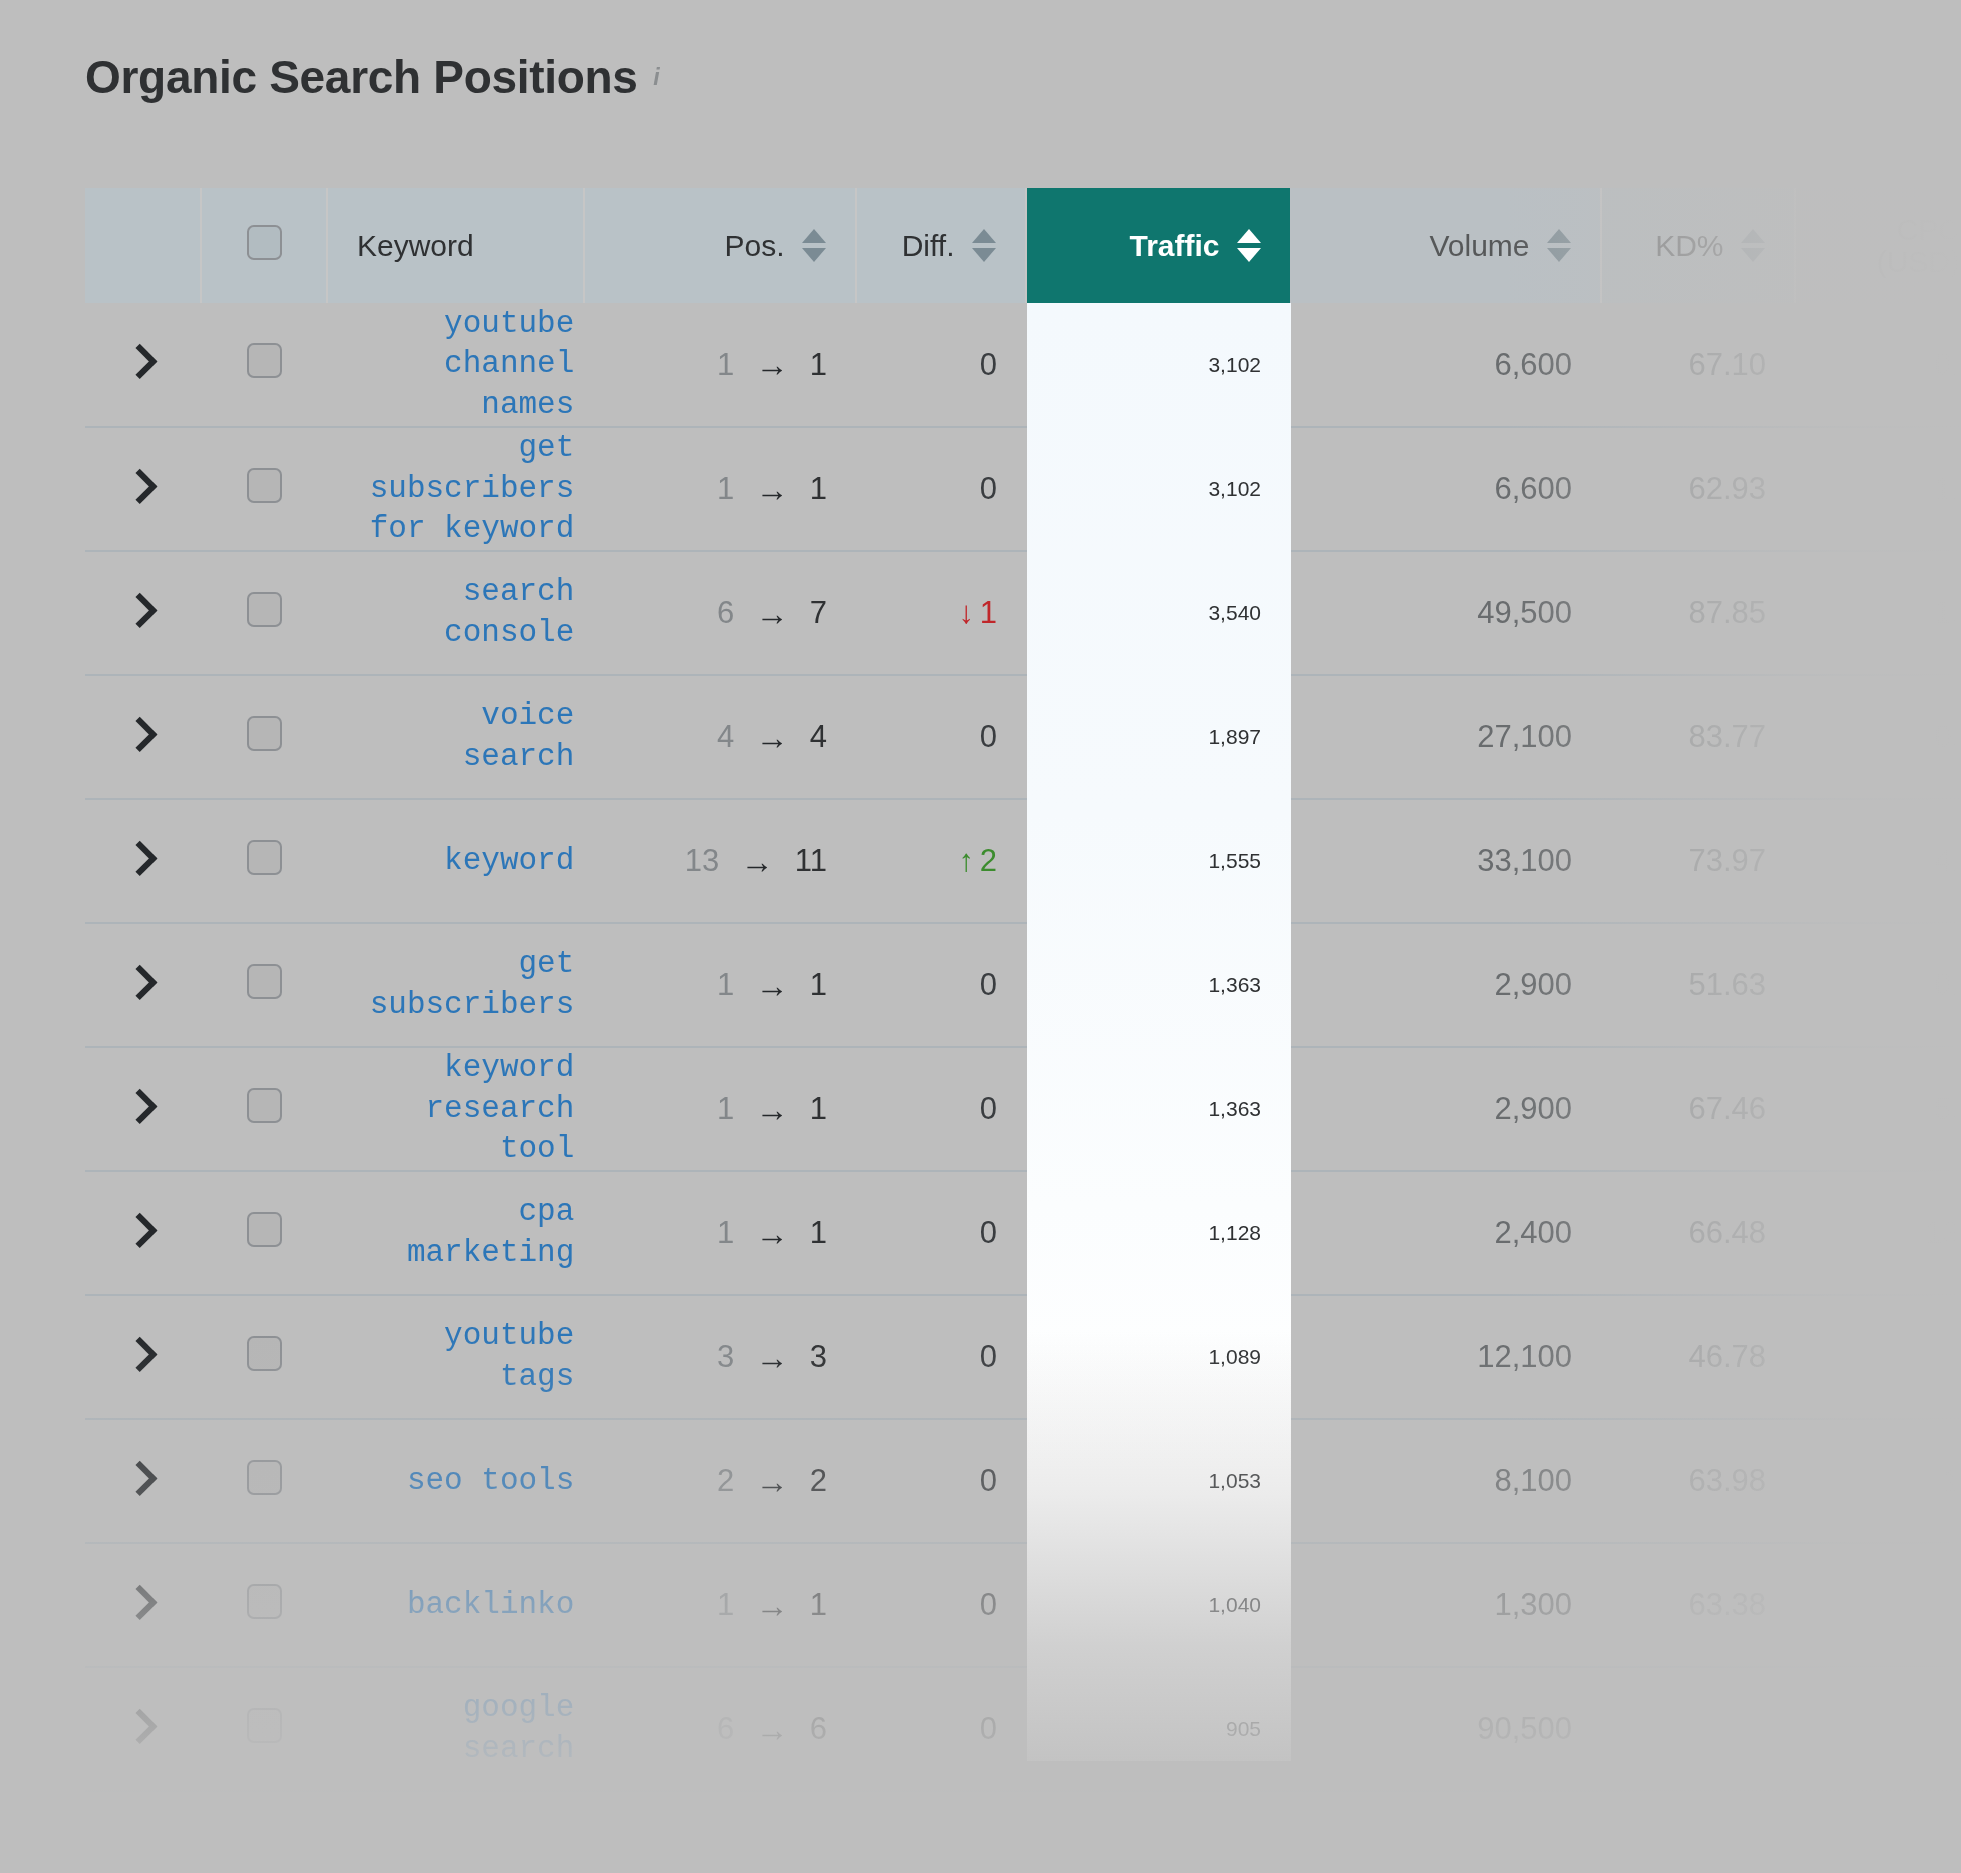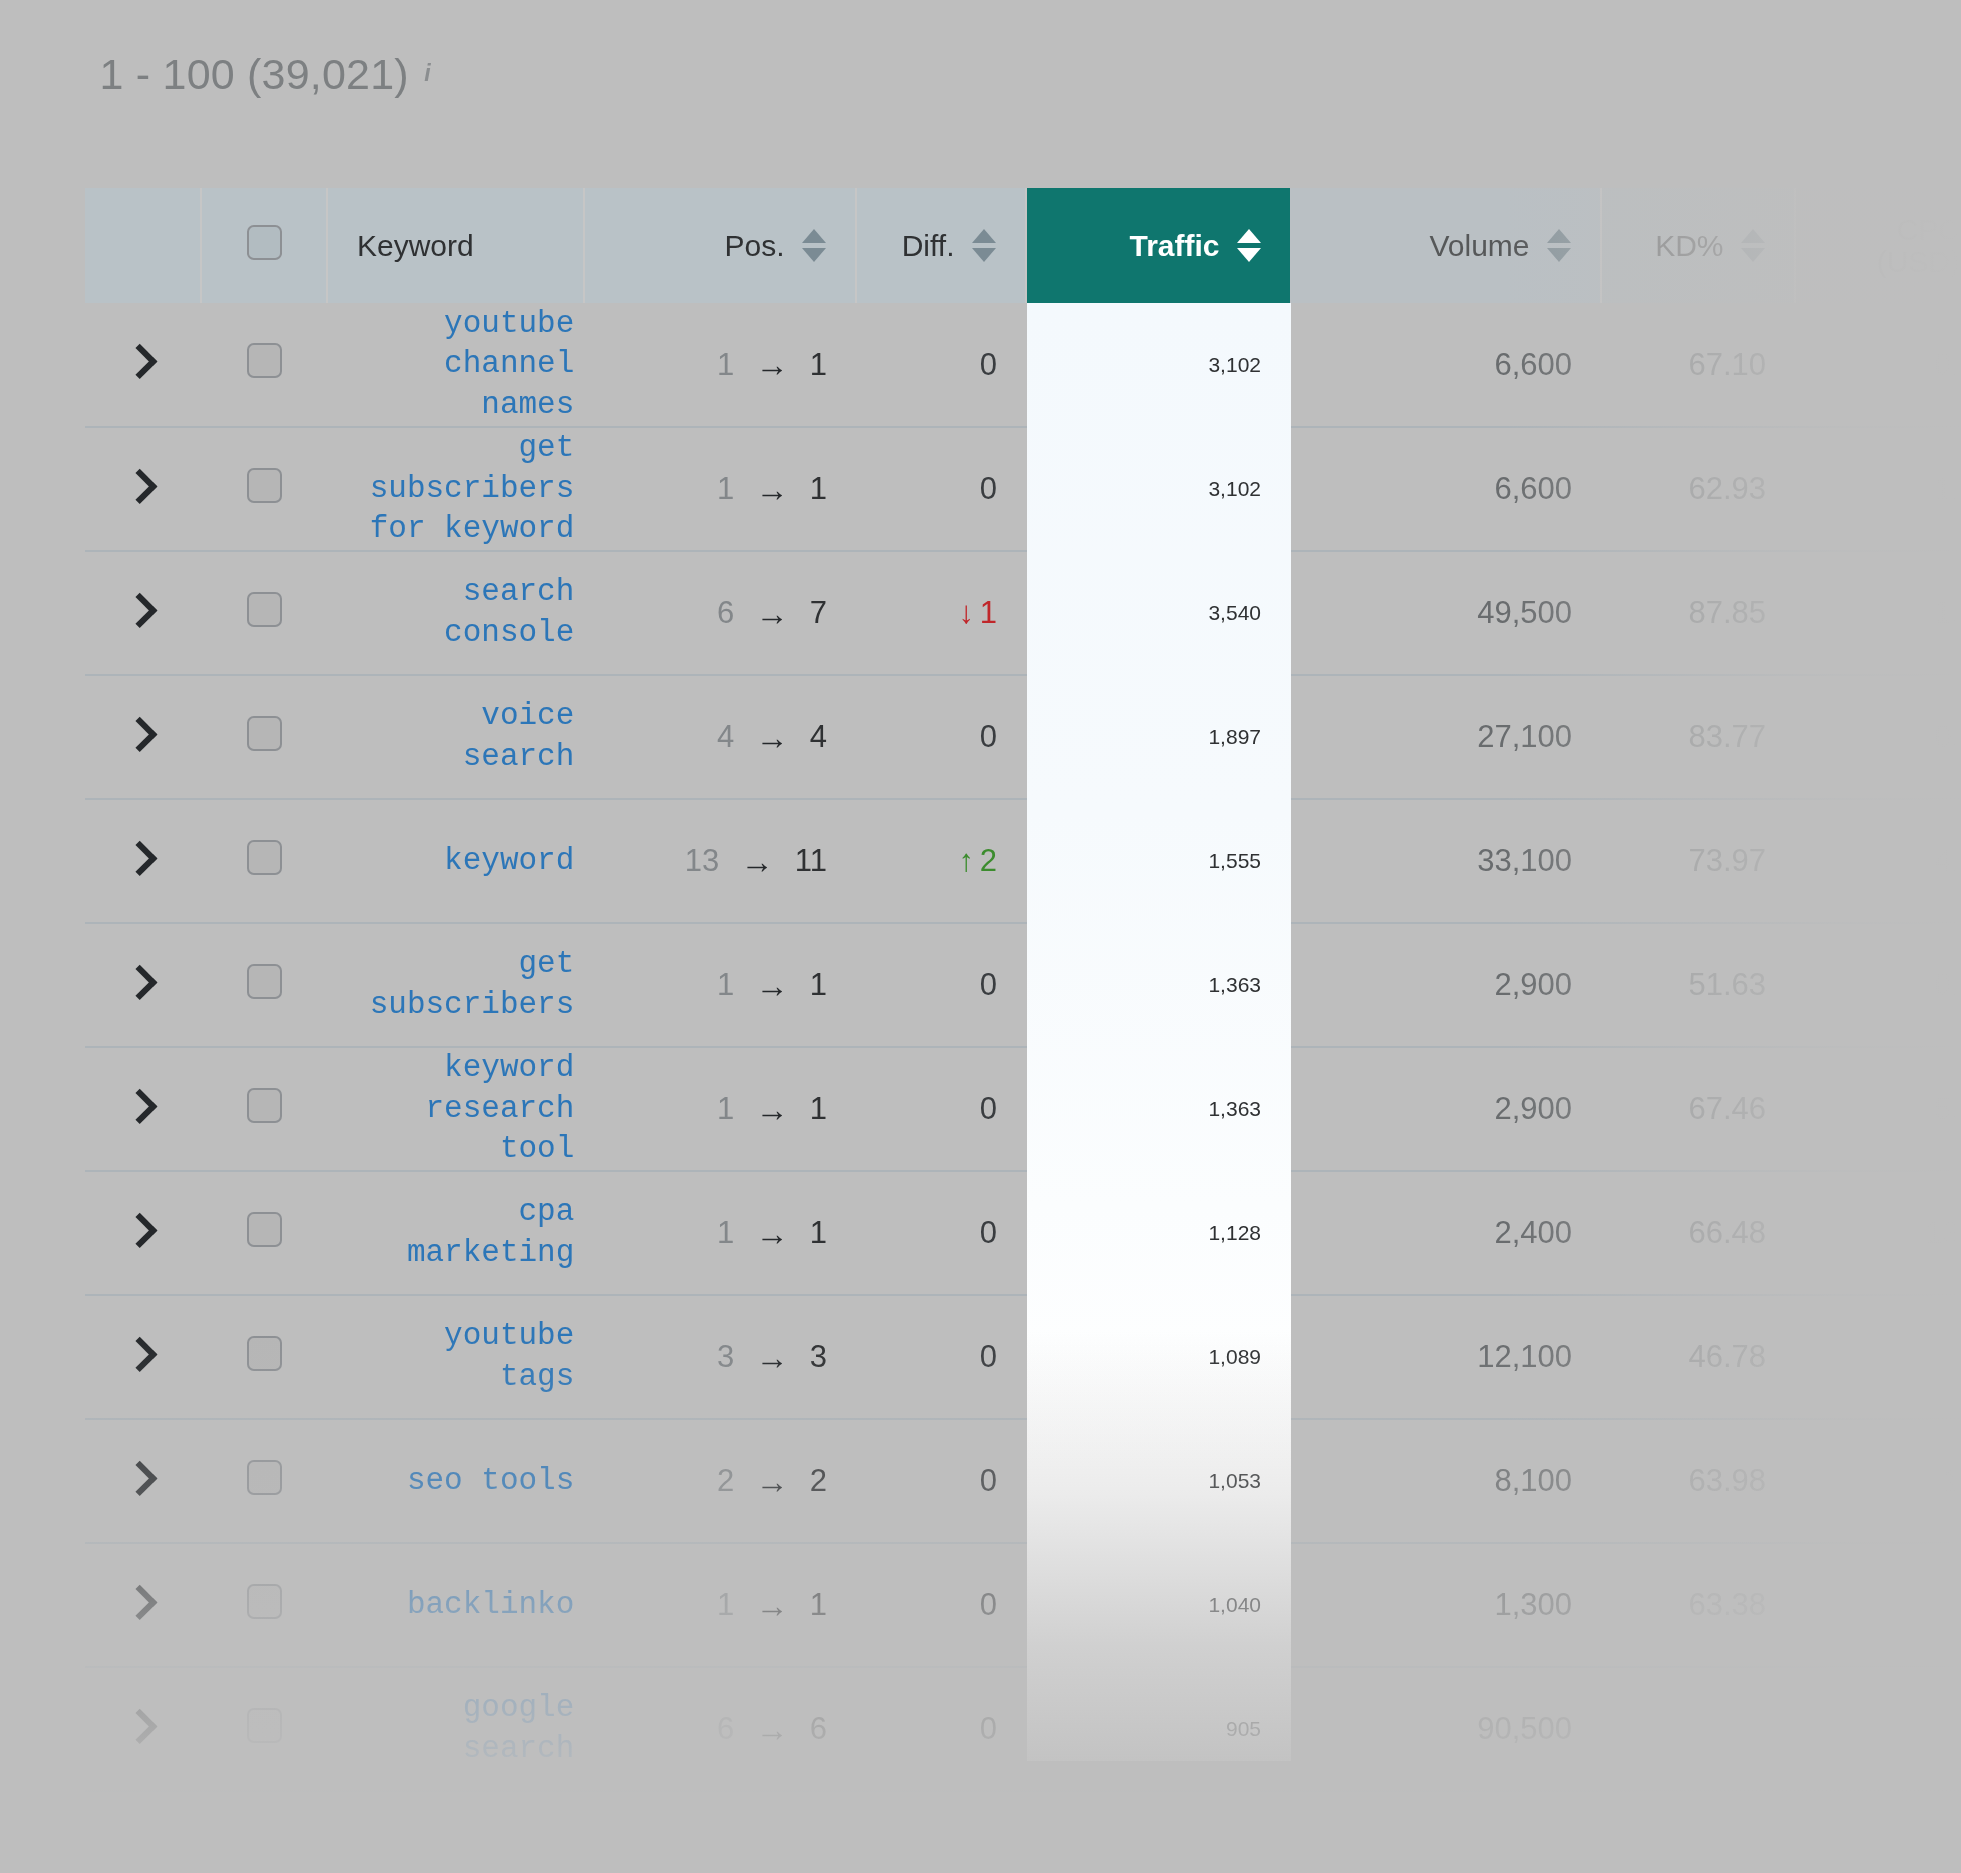--- a/index.html
+++ b/index.html
@@ -222,21 +222,21 @@
     width: 1961px; height: 543px;
     background: linear-gradient(to bottom, rgba(190,190,190,0) 0%, rgba(190,190,190,0.30) 30%, rgba(190,190,190,0.72) 58%, rgba(190,190,190,0.95) 82%, rgba(190,190,190,1) 100%);
     z-index: 4;
     pointer-events: none;
   }
 </style>
 </head>
 <body>
 
 <div id="title-bar">
-  <span id="title-range">1 - 100 (39,021)</span>
+  <span id="title-main">Organic Search Positions</span>
   <span id="title-info">i</span>
 </div>
 
 <div id="table-wrap">
   <table class="grid">
     <colgroup>
       <col class="c-exp">
         <col class="c-chk">
         <col class="c-kw">
         <col class="c-pos">

